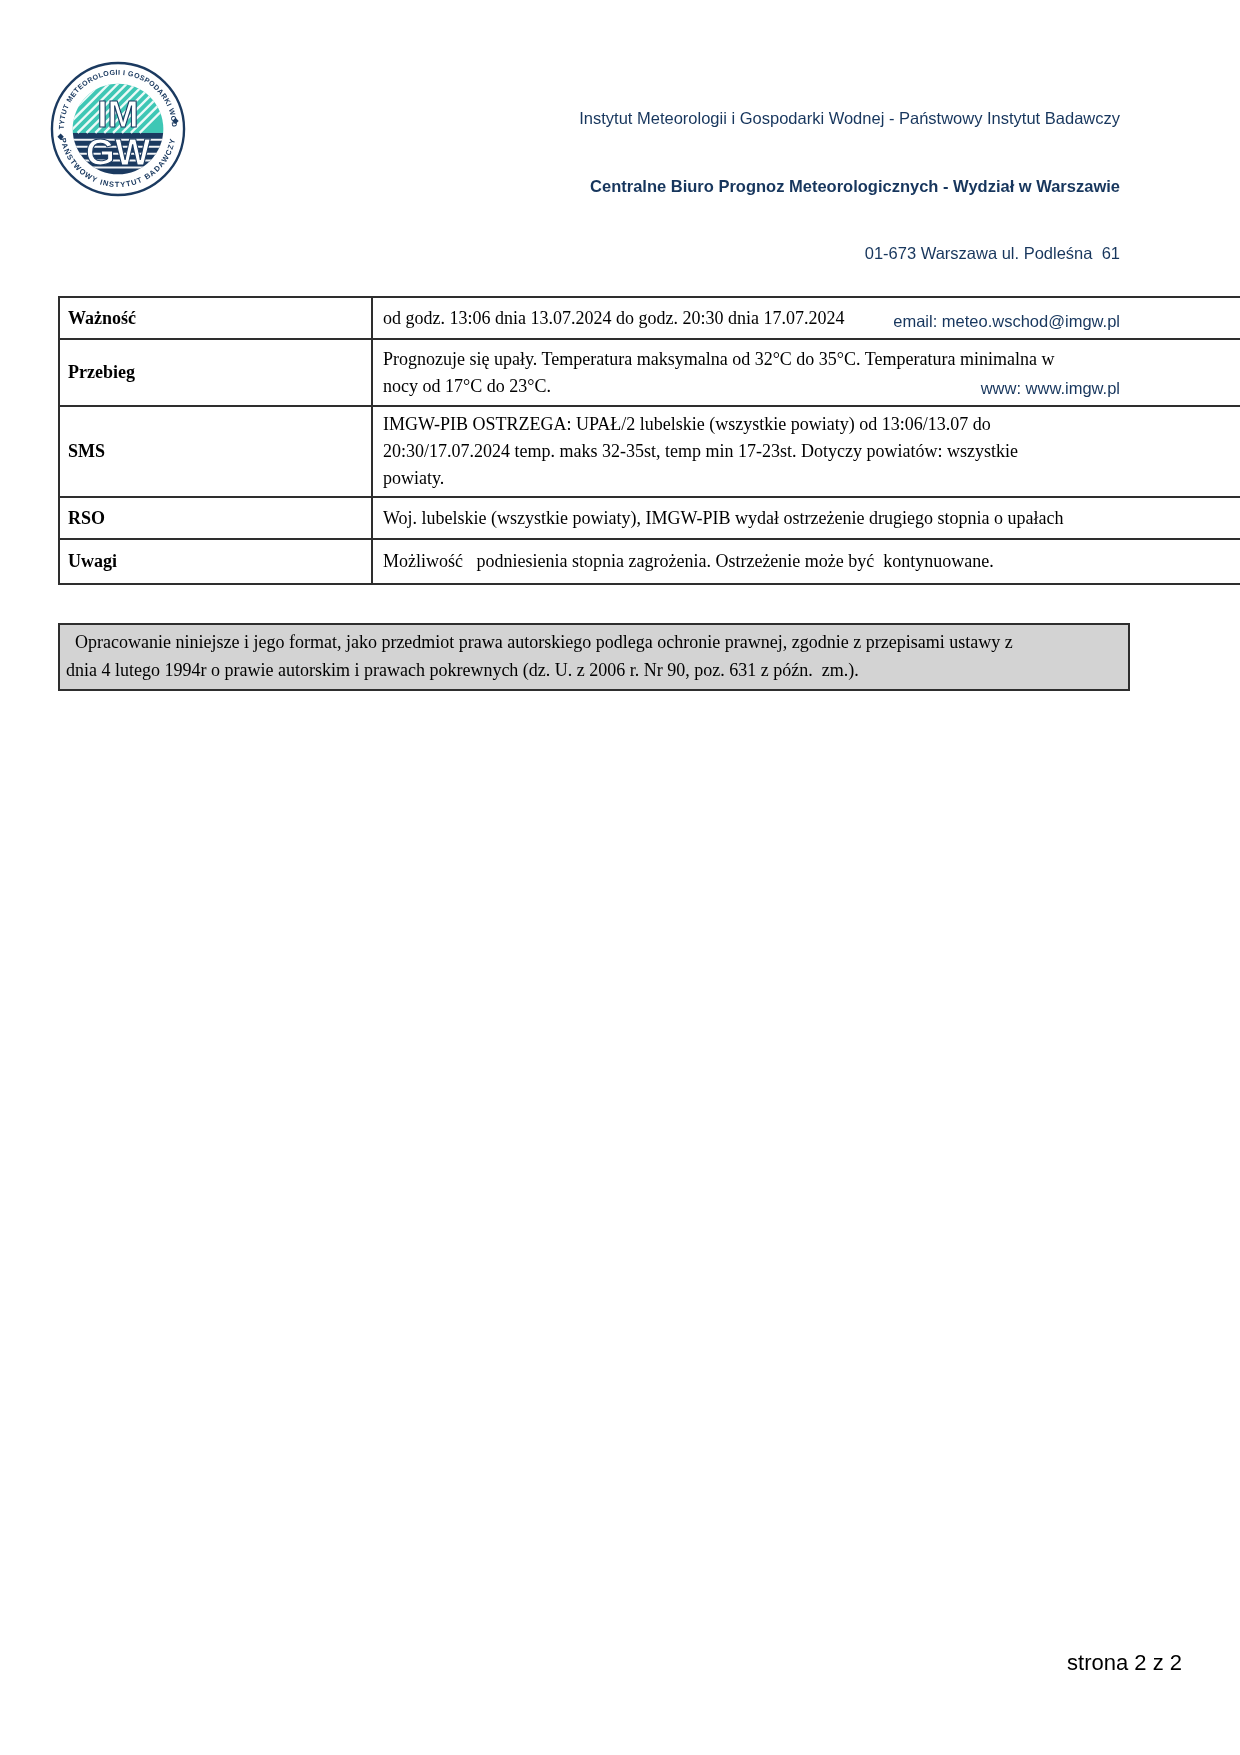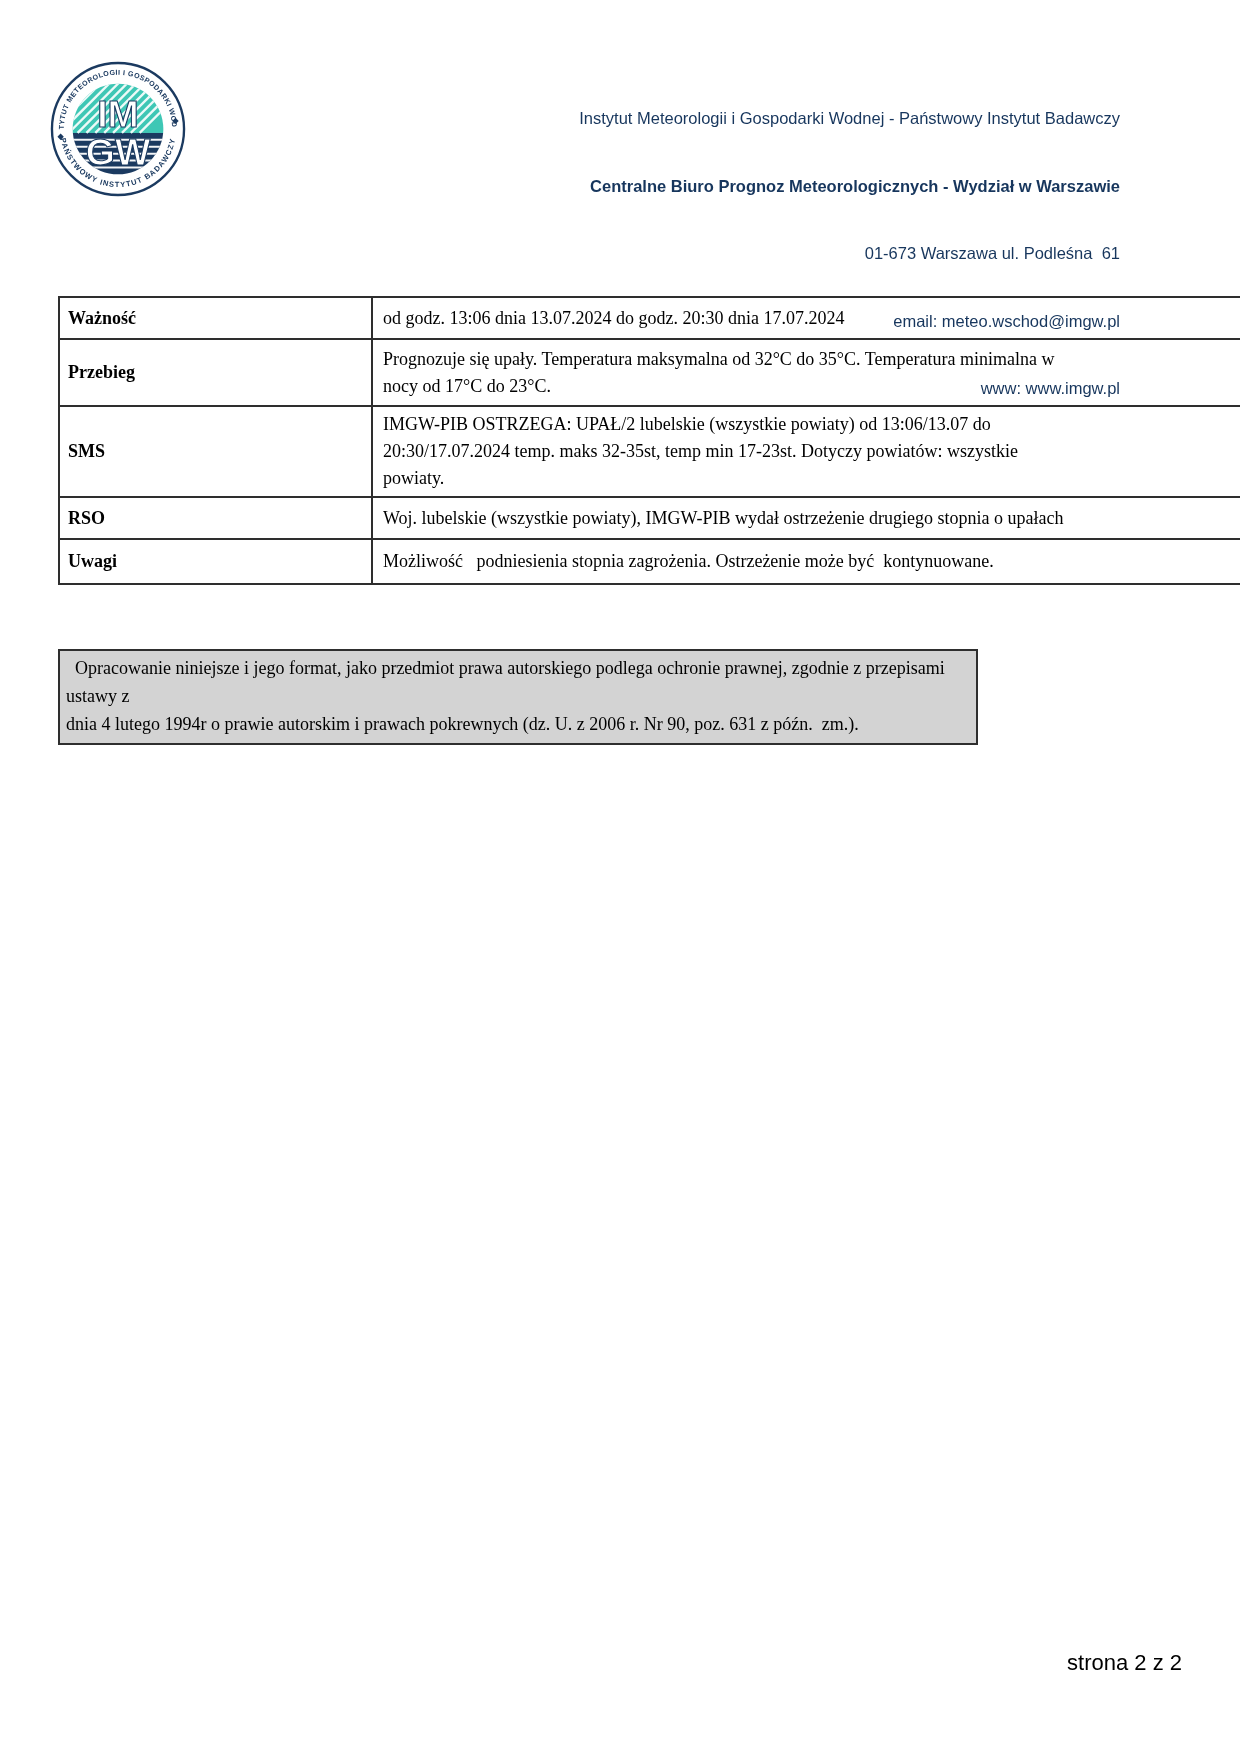--- a/index.html
+++ b/index.html
@@ -56,22 +56,22 @@
   .warn-table td.value { padding-left: 10px; }
   .row-h42 { height: 42px; }
   .row-h67 { height: 67px; }
   .row-h91 { height: 91px; }
   .row-h45 { height: 45px; }
 
   
   .copyright-box {
     position: absolute;
     left: 58px;
-    top: 649px;
-    width: 920px;
+    top: 623px;
+    width: 1072px;
     box-sizing: border-box;
     background: #d3d3d3;
     border: 2px solid #2e2e2e;
     padding: 3px 8px 5px 6px;
     font-size: 18px;
     line-height: 28px;
     color: #000000;
   }
   .copyright-box p { margin: 0; white-space: pre-wrap; }
 

